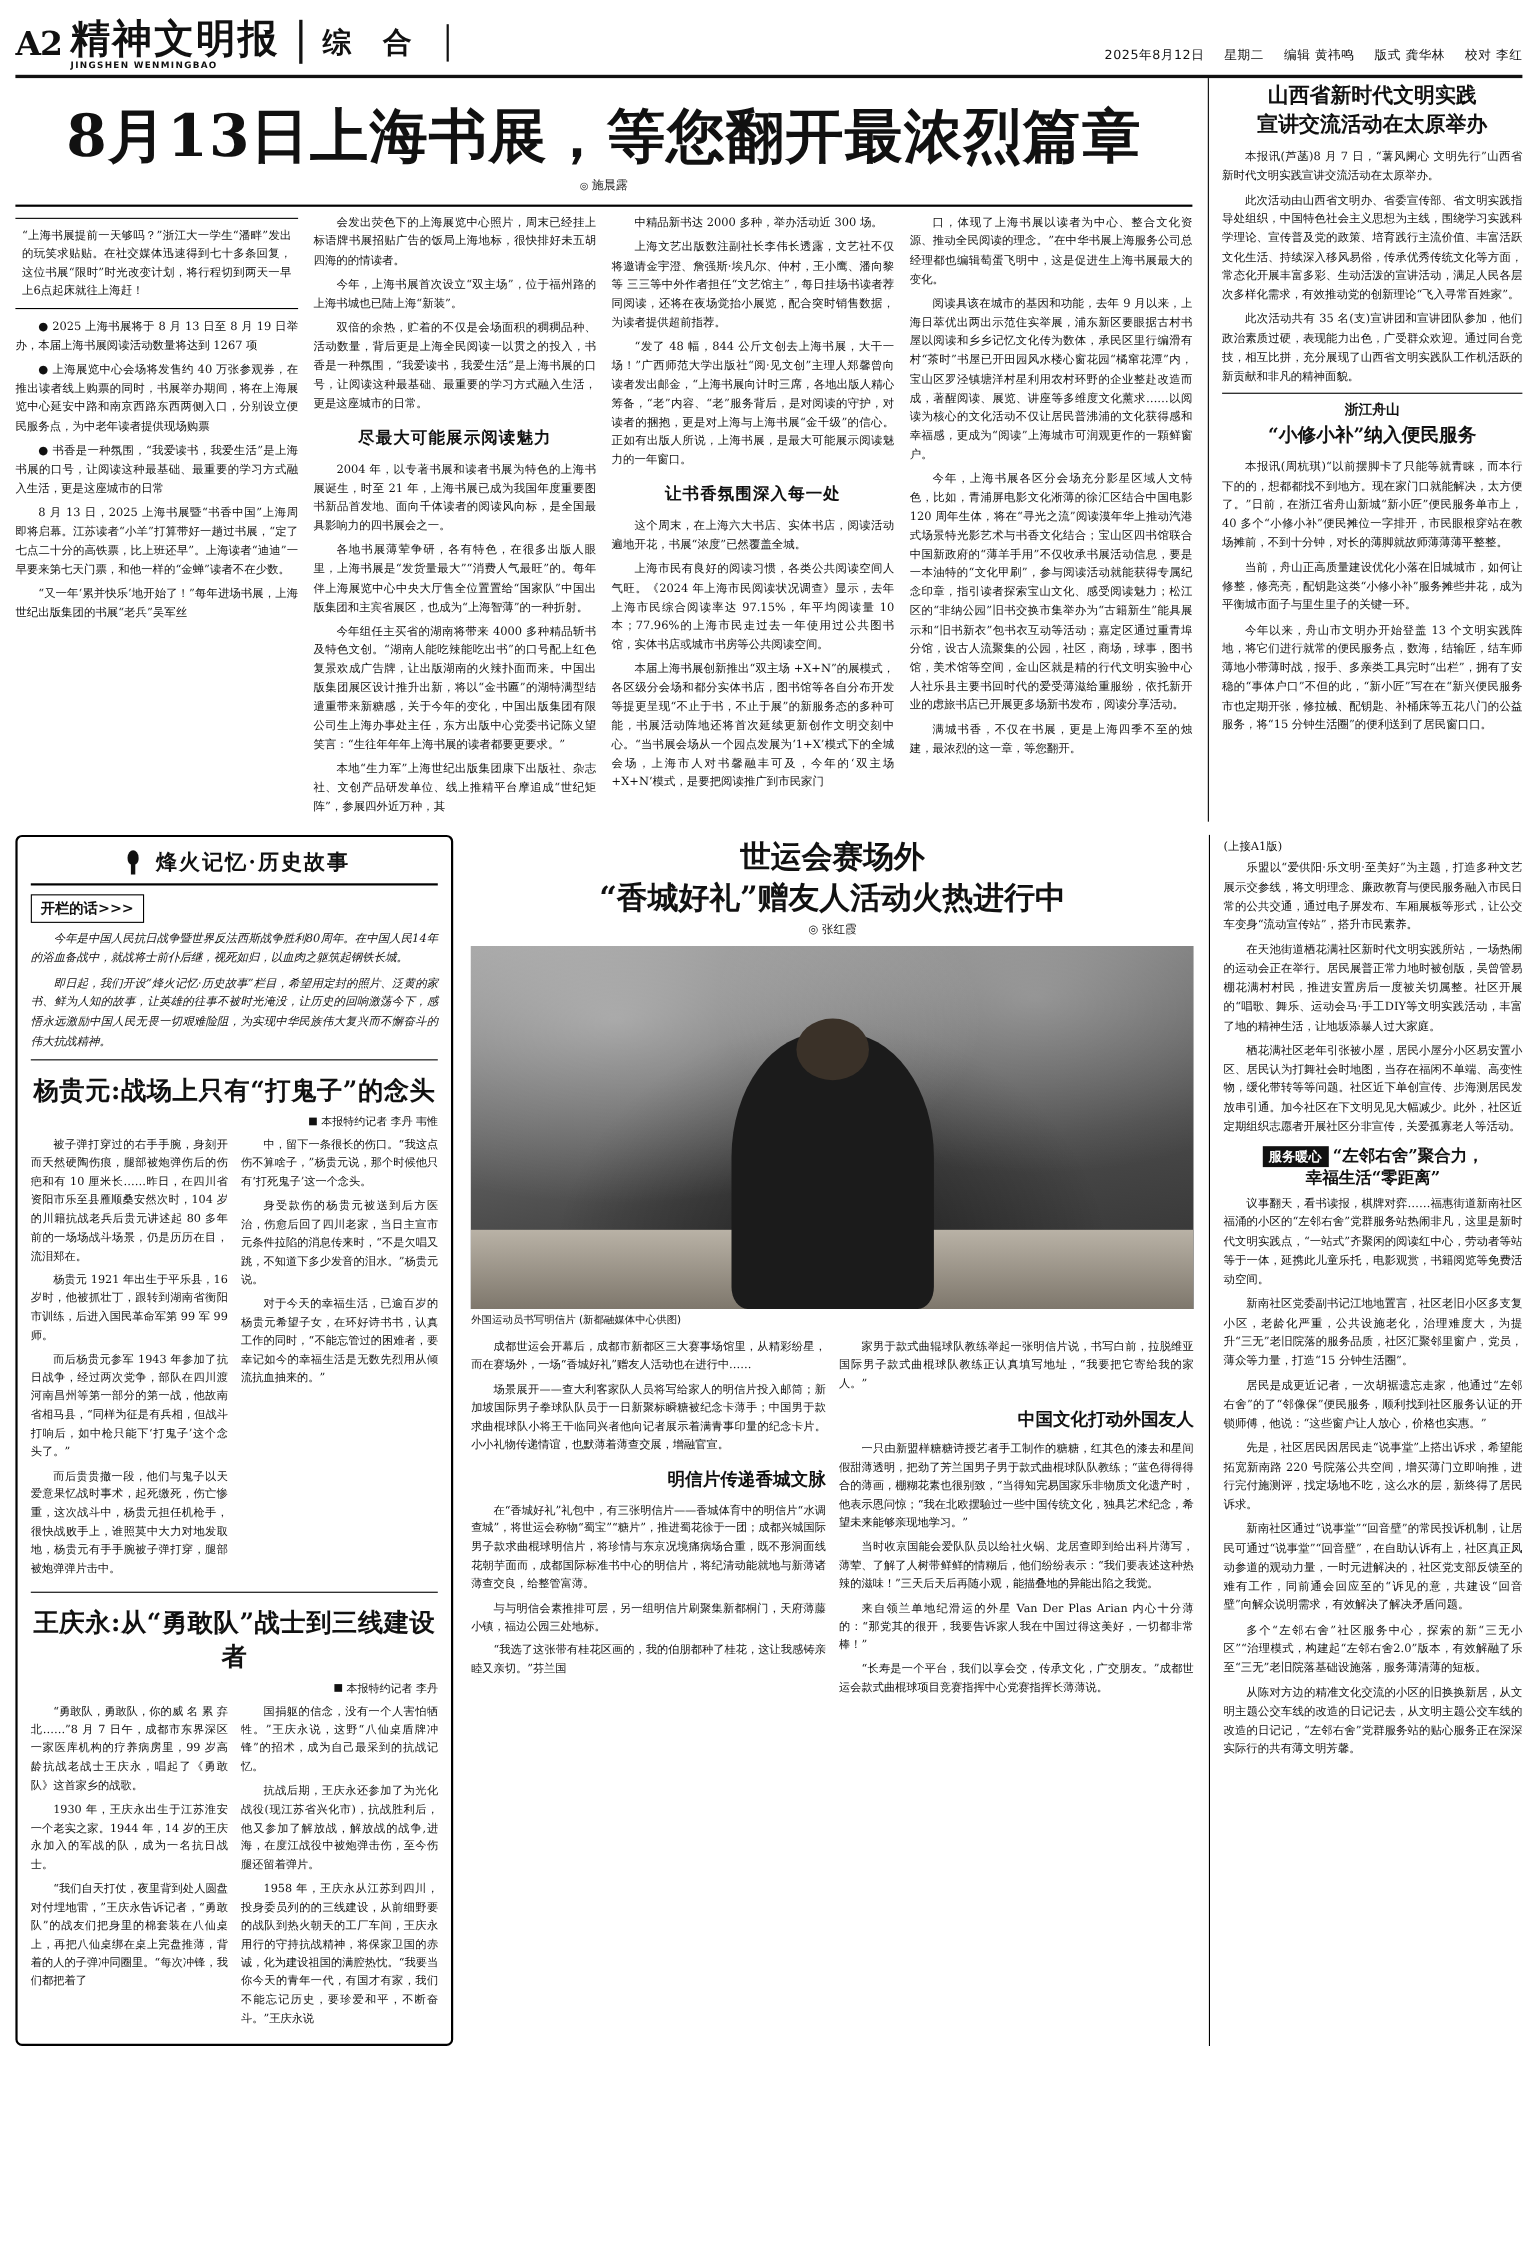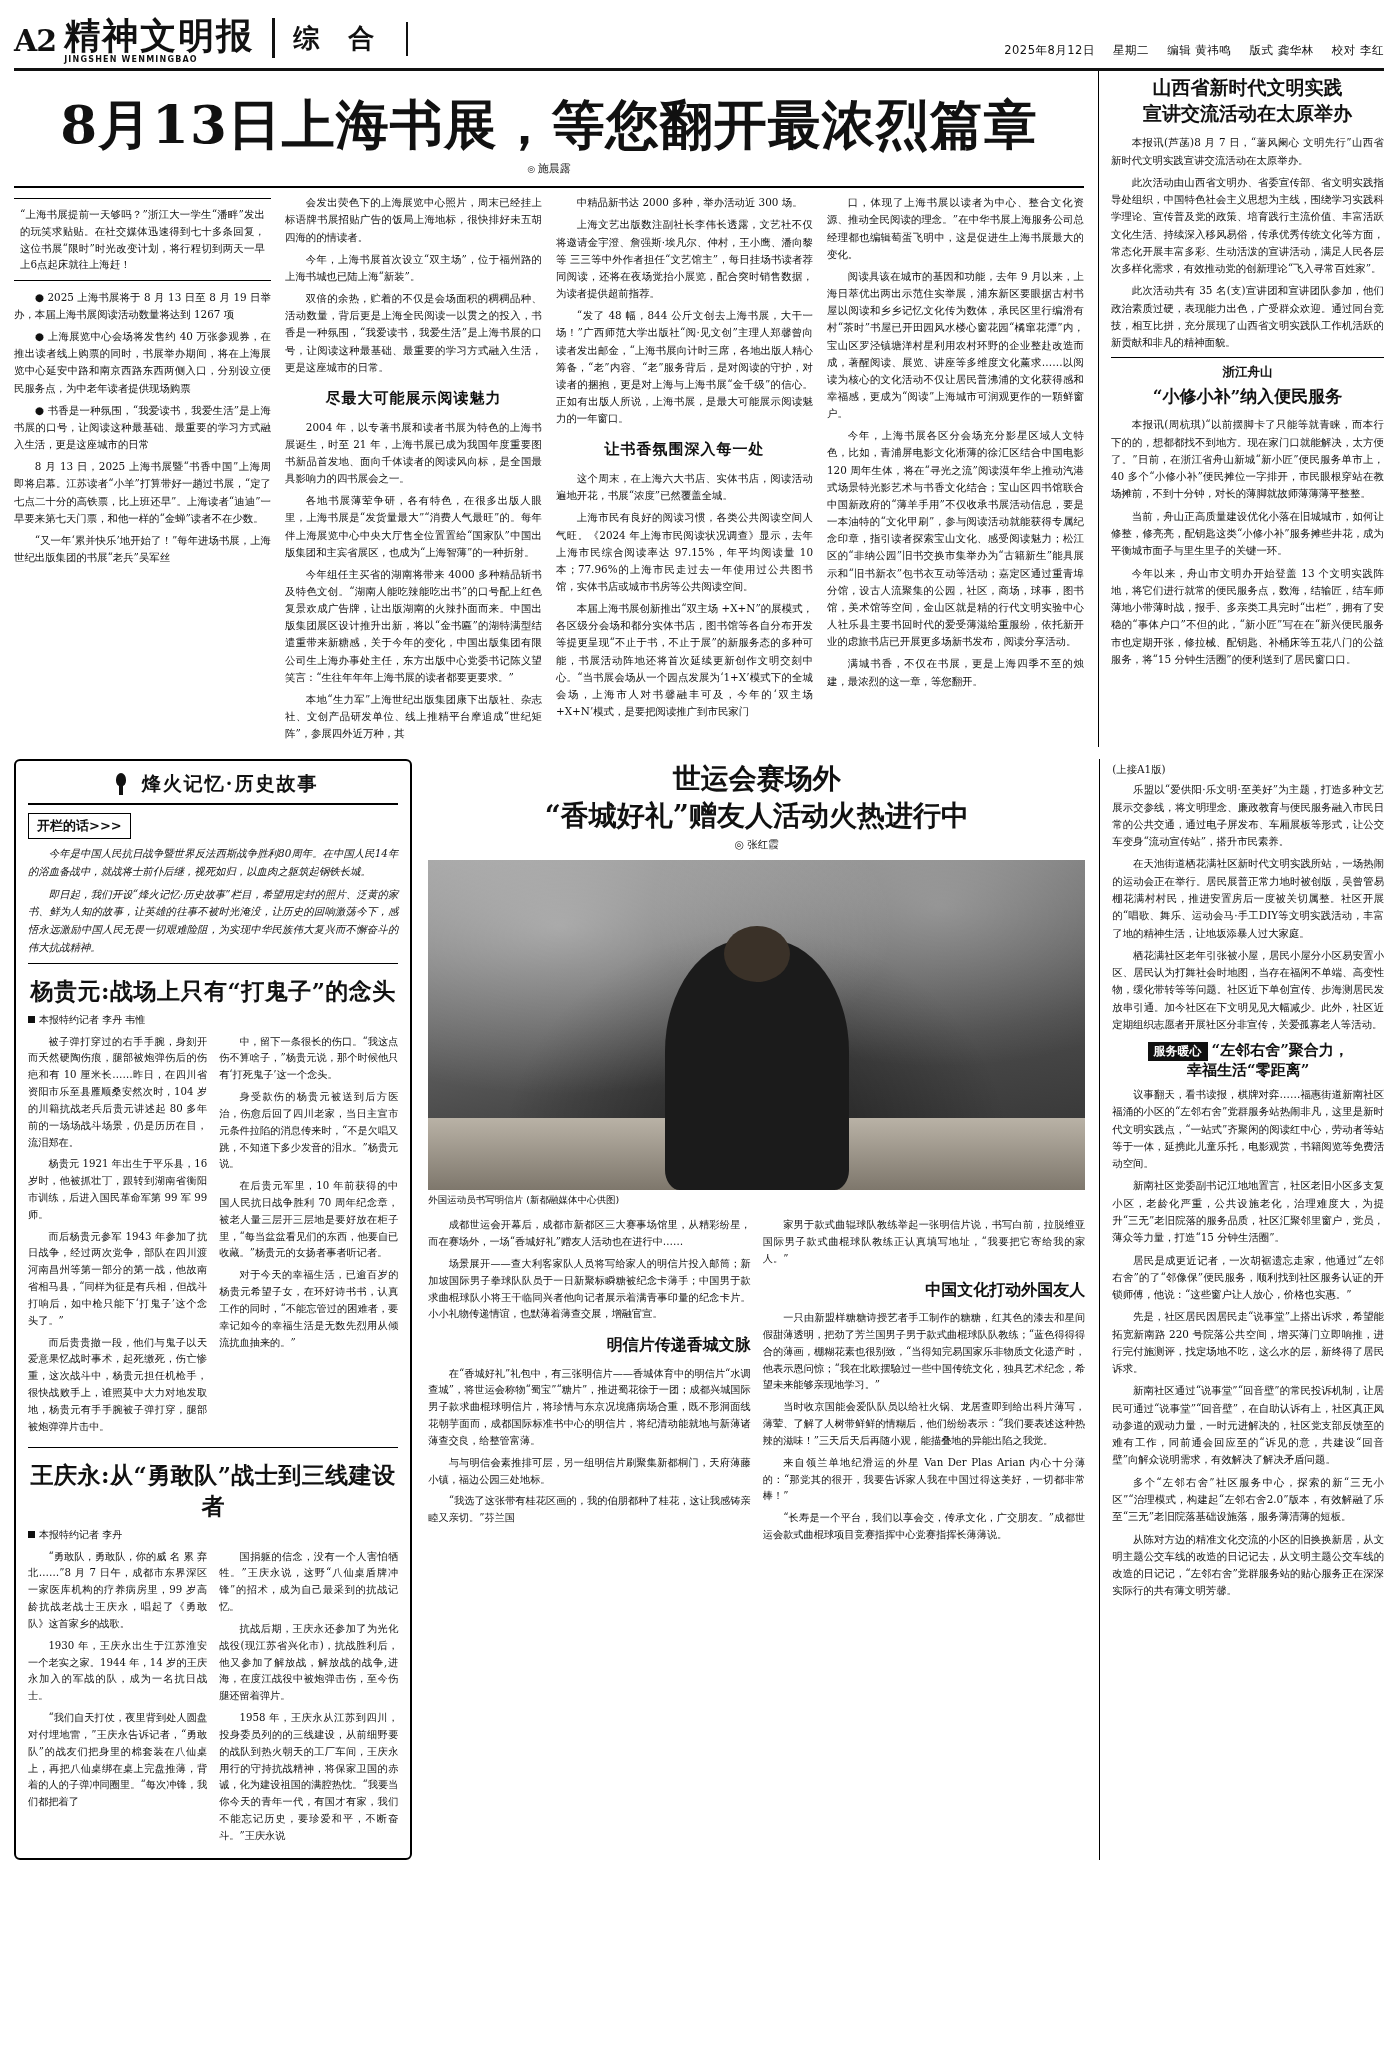--- a/index.html
+++ b/index.html
@@ -65,21 +65,21 @@
   .banner-title{font-family:"DejaVu Serif","Liberation Serif",serif;font-size:19px;font-weight:bold;letter-spacing:2px;}
   .torch{width:26px;height:22px;position:relative;}
   .torch:before{content:"";position:absolute;left:8px;top:0;width:10px;height:13px;background:#111;border-radius:50% 50% 40% 40%;}
   .torch:after{content:"";position:absolute;left:11px;top:11px;width:4px;height:11px;background:#111;}
 
   .open-box{border:1px solid #000;display:inline-block;padding:3px 8px;font-size:13px;font-weight:bold;margin-bottom:6px;}
   .open-text{font-size:10.4px;line-height:1.7;text-align:justify;font-family:"DejaVu Serif","Liberation Serif",serif;font-style:italic;}
   .open-text p{margin:0 0 5px 0;text-indent:2em;}
 
   .art-title{font-family:"DejaVu Serif","Liberation Serif",serif;font-size:23px;font-weight:bold;text-align:center;margin:12px 0 6px 0;letter-spacing:.5px;}
-  .art-byline{text-align:left;font-size:10px;margin-bottom:7px;}
+  .art-byline{text-align:right;font-size:10px;margin-bottom:7px;}
   .art-byline .sq{display:inline-block;width:7px;height:7px;background:#111;margin-right:4px;}
   .two{display:flex;gap:12px;}
   .two .col{font-size:10.2px;}
 
   
   .mid-title{font-family:"DejaVu Serif","Liberation Serif",serif;font-size:28px;font-weight:bold;text-align:center;line-height:1.3;margin:2px 0 4px 0;}
   .mid-byline{text-align:center;font-size:10.5px;margin-bottom:8px;}
   .photo{width:100%;height:330px;background:linear-gradient(170deg,#9a9a9a 0%,#6e6e6e 30%,#4a4a4a 60%,#2f2f2f 100%);position:relative;overflow:hidden;}
   .photo .blur{position:absolute;inset:0;background:
      radial-gradient(ellipse at 20% 20%, rgba(255,255,255,.35), transparent 45%),
@@ -220,21 +220,20 @@
       <div class="two">
         <div class="col">
           <p>被子弹打穿过的右手手腕，身刻开而夭然硬陶伤痕，腿部被炮弹伤后的伤疤和有 10 厘米长……昨日，在四川省资阳市乐至县雁顺桑安然次时，104 岁的川籍抗战老兵后贵元讲述起 80 多年前的一场场战斗场景，仍是历历在目，流泪郑在。</p>
           <p>杨贵元 1921 年出生于平乐县，16 岁时，他被抓壮丁，跟转到湖南省衡阳市训练，后进入国民革命军第 99 军 99 师。</p>
           <p>而后杨贵元参军 1943 年参加了抗日战争，经过两次党争，部队在四川渡河南昌州等第一部分的第一战，他故南省相马县，“同样为征是有兵相，但战斗打响后，如中枪只能下‘打鬼子’这个念头了。”</p>
           <p>而后贵贵撤一段，他们与鬼子以天爱意果忆战时事术，起死缴死，伤亡惨重，这次战斗中，杨贵元担任机枪手，很快战败手上，谁照莫中大力对地发取地，杨贵元有手手腕被子弹打穿，腿部被炮弹弹片击中。</p>
         </div>
         <div class="col">
           <p>中，留下一条很长的伤口。“我这点伤不算啥子，”杨贵元说，那个时候他只有‘打死鬼子’这一个念头。</p>
           <p>身受款伤的杨贵元被送到后方医治，伤愈后回了四川老家，当日主宣市元条件拉陷的消息传来时，“不是欠唱又跳，不知道下多少发音的泪水。”杨贵元说。</p>
-          <p>在后贵元军里，10 年前获得的中国人民抗日战争胜利 70 周年纪念章，被老人量三层开三层地是要好放在柜子里，“每当盆盆看见们的东西，他要自已收藏。”杨贵元的女扬者事者听记者。</p>
           <p>对于今天的幸福生活，已逾百岁的杨贵元希望子女，在环好诗书书，认真工作的同时，“不能忘管过的困难者，要幸记如今的幸福生活是无数先烈用从倾流抗血抽来的。”</p>
         </div>
       </div>
 
       <div class="rule-thin"></div>
 
       <div class="art-title">王庆永:从“勇敢队”战士到三线建设者</div>
       <div class="art-byline">
         <span class="sq"></span><span>本报特约记者 李丹</span>
       </div>

